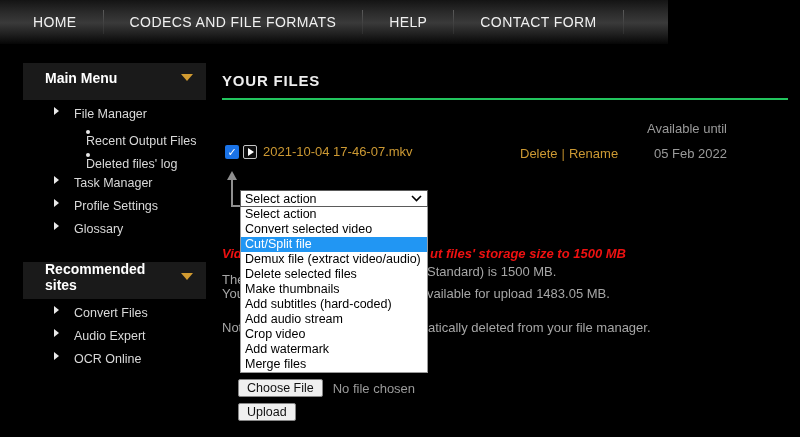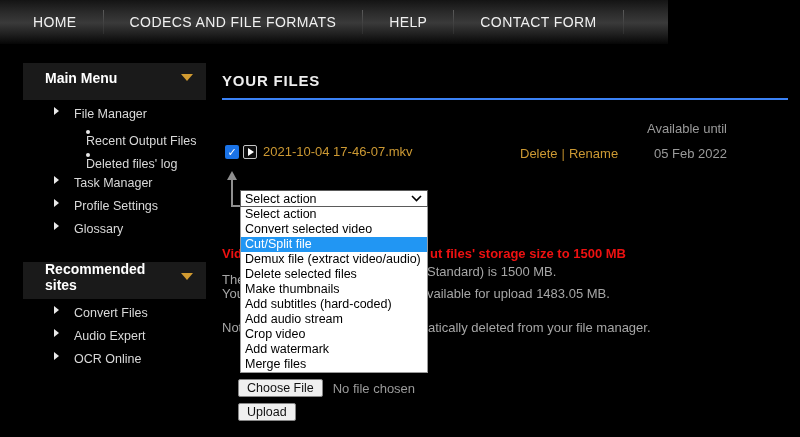--- a/index.html
+++ b/index.html
@@ -26,21 +26,21 @@
   .sb-menu{list-style:none;padding:7px 0 0 0;}
   .sb-menu li{display:flex;align-items:flex-start;height:23px;color:#d9d9d9;font-size:12.5px;cursor:pointer;}
   .sb-menu li.lvl1{padding-left:31px;}
   .sb-menu li.lvl2{padding-left:63px;flex-direction:column;}
   .tri-right{width:0;height:0;border-top:4px solid transparent;border-bottom:4px solid transparent;
     border-left:5px solid #e8e8e8;margin-right:15px;}
   .dot{width:4px;height:4px;border-radius:50%;background:#e8e8e8;margin-right:9px;}
   .sb-gap{margin-top:17px;}
   
   .page-title{position:absolute;left:222px;top:72px;width:566px;color:#ededed;font-size:15px;
-    font-weight:bold;letter-spacing:.8px;padding-bottom:9px;border-bottom:2px solid #3b82f6;}
+    font-weight:bold;letter-spacing:.8px;padding-bottom:9px;border-bottom:2px solid #22c55e;}
   .avail-label{position:absolute;top:121px;right:73px;color:var(--muted-gray);font-size:13px;}
   .file-row{position:absolute;left:225px;top:144px;display:flex;align-items:center;}
   .checkbox{width:14px;height:14px;background:var(--checkbox-blue);border-radius:2px;color:#fff;
     font-size:11px;line-height:14px;text-align:center;cursor:pointer;}
   .play-btn{width:14px;height:14px;margin-left:4px;background:#0d0d0d;border:1px solid #c4c4c4;
     border-radius:2px;display:flex;align-items:center;justify-content:center;cursor:pointer;}
   .play-tri{width:0;height:0;border-top:4px solid transparent;border-bottom:4px solid transparent;
     border-left:6px solid #fff;margin-left:1px;}
   .file-name{margin-left:6px;color:var(--accent-orange);font-size:13px;cursor:pointer;}
   .row-links{position:absolute;left:520px;top:146px;font-size:13px;color:var(--accent-orange);}
@@ -56,21 +56,21 @@
   .action-select{position:absolute;left:240px;top:190px;width:188px;height:17px;background:#fff;
     border:1px solid #5a5a5a;display:flex;align-items:center;justify-content:space-between;
     padding:0 5px 0 4px;font-size:12.5px;color:#000;cursor:pointer;z-index:6;}
   .action-list{position:absolute;left:240px;top:207px;width:188px;background:#fff;list-style:none;
     border:1px solid #9a9a9a;border-top:none;z-index:5;}
   .action-list li{height:15px;line-height:15px;font-size:12.5px;color:#000;padding-left:4px;
     white-space:nowrap;overflow:hidden;cursor:pointer;}
   .action-list li.hl{background:var(--highlight-blue);color:#fff;}
   
   .msg{position:absolute;font-size:13px;color:#a6a6a6;z-index:1;white-space:nowrap;}
-  .msg.red{color:var(--alert-red);font-weight:bold;}
+  .msg.red{color:var(--alert-red);font-weight:bold;font-style:italic;}
   
   .upload-row{position:absolute;left:238px;top:379px;display:flex;align-items:center;z-index:6;}
   .btn{background:#efefef;border:1px solid #868686;border-radius:2px;font-size:12.5px;color:#111;
     padding:1px 8px;height:18px;cursor:pointer;font-family:inherit;text-align:right;}
   .no-file{margin-left:10px;color:var(--muted-gray);font-size:13px;}
   .upload-btn-row{position:absolute;left:238px;top:402px;z-index:6;}
 </style>
 </head>
 <body>
 

